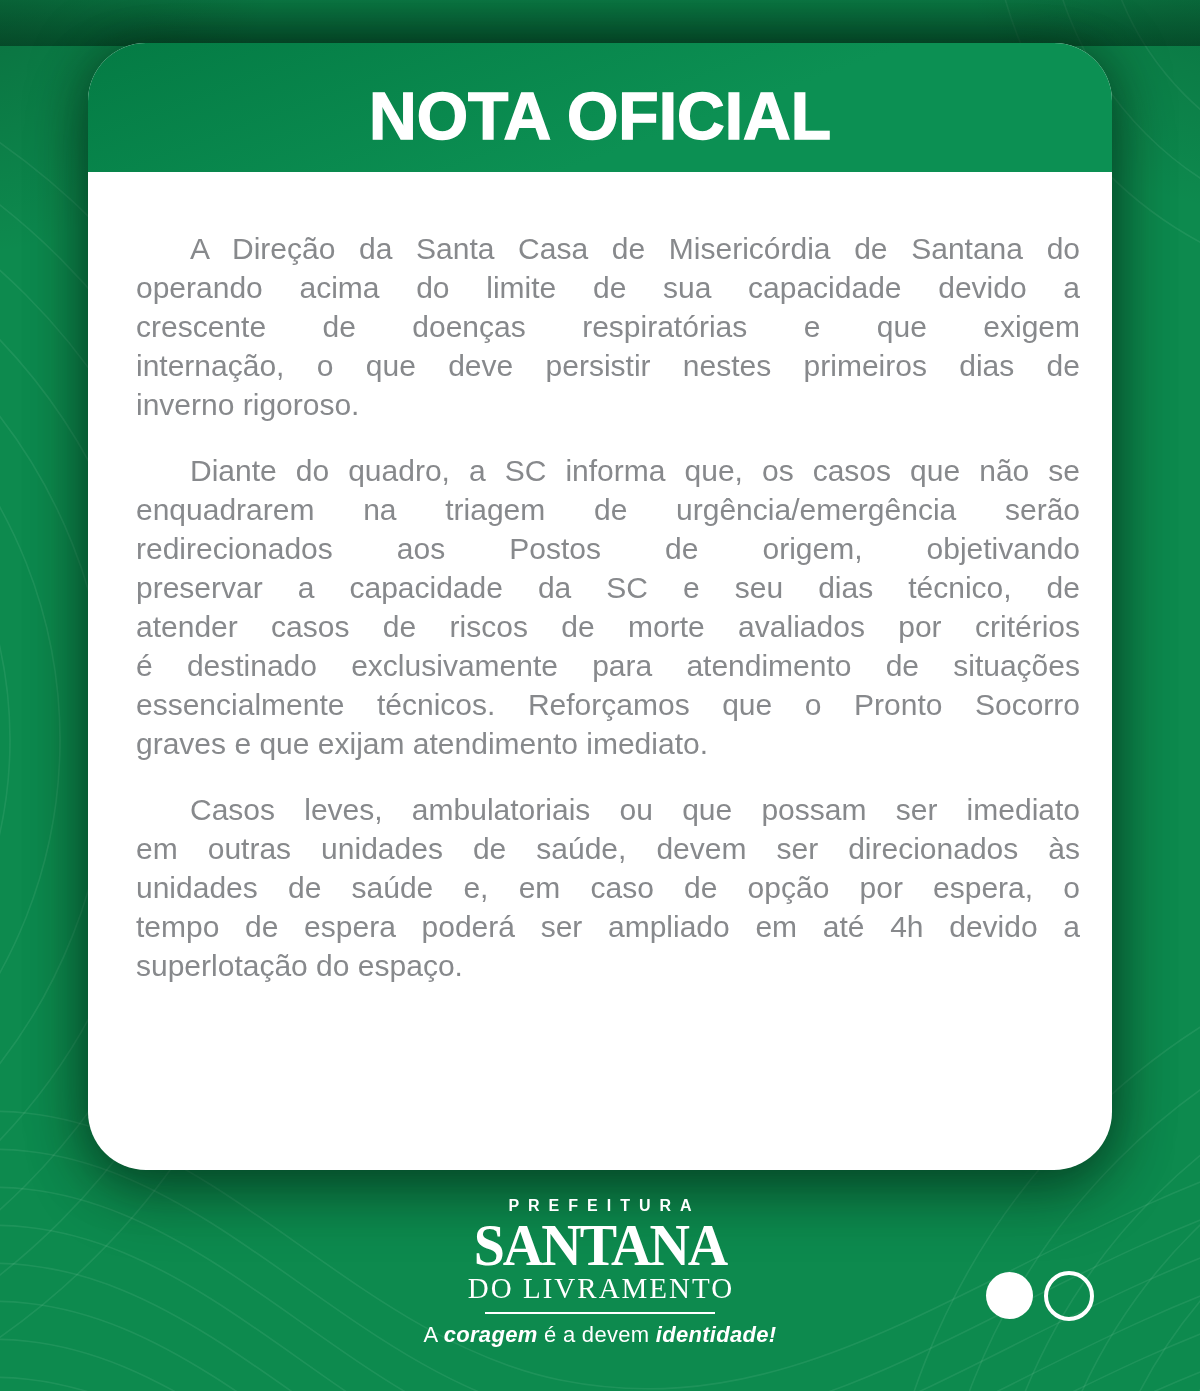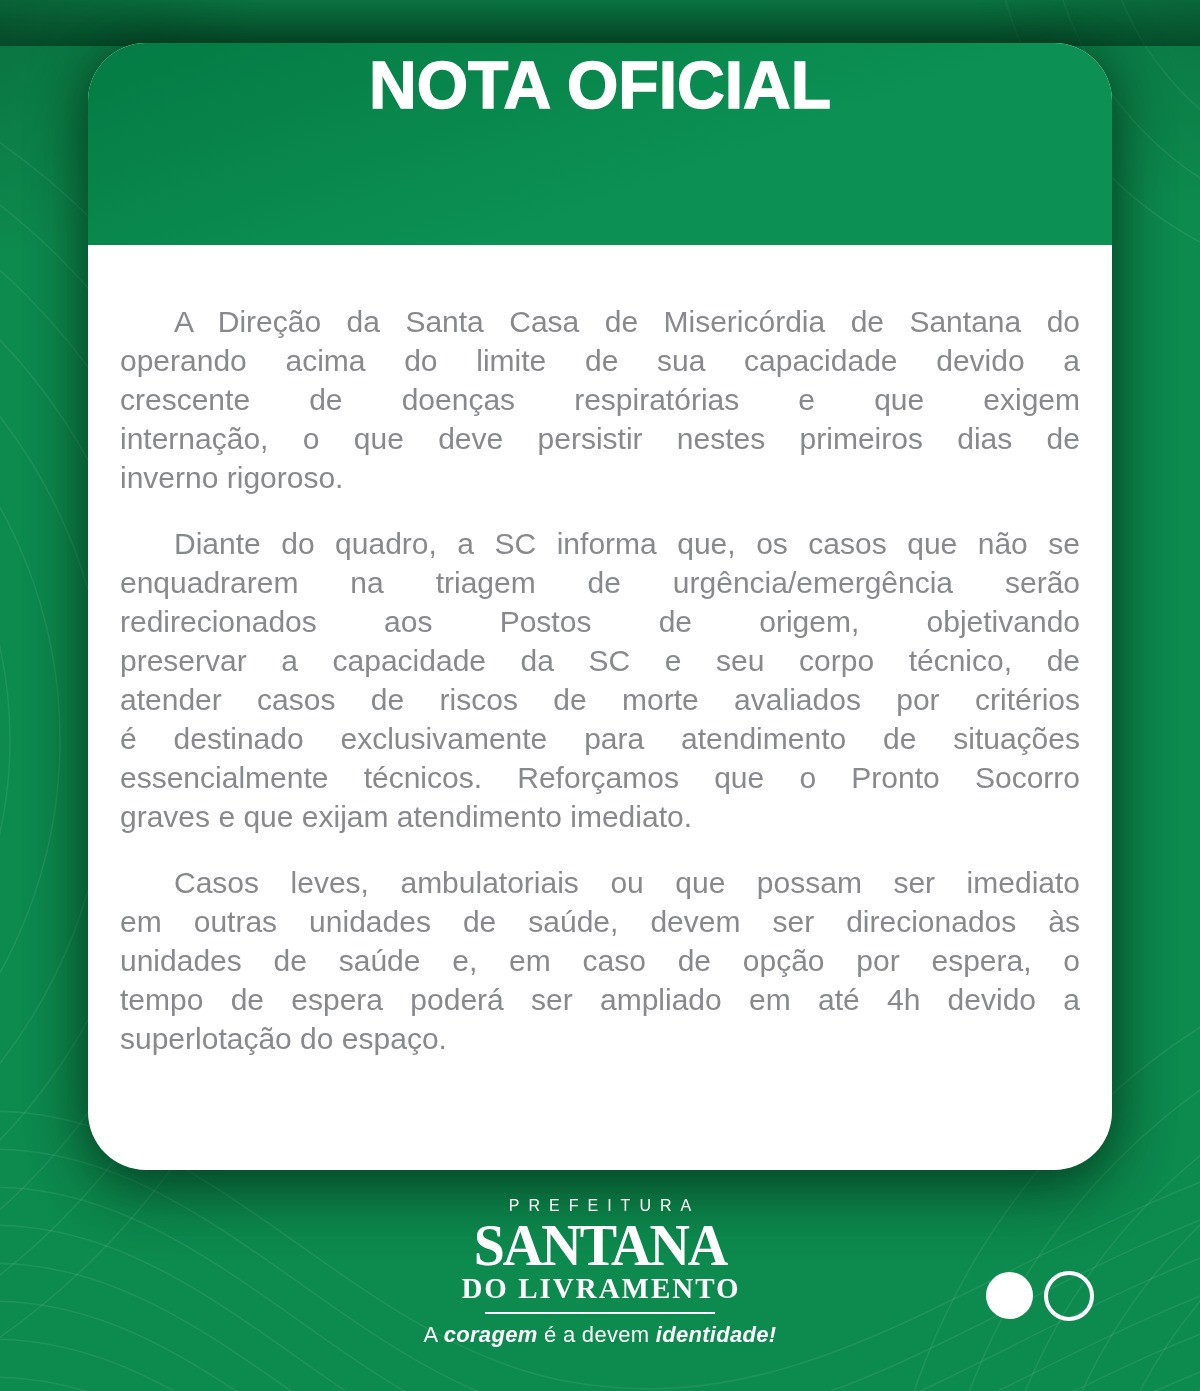--- a/index.html
+++ b/index.html
@@ -37,64 +37,64 @@
 
   
   .card{
     position:absolute;left:88px;top:43px;width:1024px;height:1127px;z-index:2;
     background:var(--card-white);
     border-radius:58px;
     overflow:hidden;
     box-shadow:0 0 55px rgba(0,26,13,0.50), 0 26px 60px rgba(0,26,13,0.38);
   }
   .card-header{
-    height:202px;
+    height:129px;
     background:linear-gradient(160deg, var(--header-green-dark) 0%, var(--header-green) 60%);
-    display:flex;align-items:flex-start;justify-content:center;
-    padding-top:4px;
+    display:flex;align-items:center;justify-content:center;
+    padding-top:16px;
   }
   .note-title{
     color:var(--accent-white);
     font-size:66px;
     font-weight:bold;
     letter-spacing:0px;
     -webkit-text-stroke:1.4px var(--accent-white);
   }
   .card-body{
-    padding:57px 32px 0 32px;
+    padding:57px 32px 0 48px;
     color:var(--body-text);
     font-size:30px;
     line-height:39px;
   }
   .para{margin-bottom:27px;}
   .para .tline{
     text-align:justify;
     text-align-last:justify;
     white-space:nowrap;
   }
   .para .tline.tlast{text-align-last:left;}
   .para .tline:first-child{text-indent:54px;}
 
   
   .footer{
     position:absolute;left:0;right:0;top:1197px;z-index:2;
     text-align:center;color:var(--accent-white);
   }
   .brand-prefeitura{
-    font-size:16px;letter-spacing:9px;text-indent:9px;font-weight:normal;
+    font-size:16px;letter-spacing:9px;text-indent:9px;font-weight:bold;
   }
   .brand-santana{
     font-family:"Liberation Serif", serif;
     font-size:56px;font-weight:bold;line-height:1.0;
     letter-spacing:-2px;margin-top:2px;
     transform:scaleY(1.04);
   }
   .brand-livramento{
     font-family:"Liberation Serif", serif;
-    font-size:29px;font-weight:bold;letter-spacing:2px;text-indent:2px;
+    font-size:29px;font-weight:normal;letter-spacing:2px;text-indent:2px;
     margin-top:1px;line-height:1.0;
   }
   .brand-divider{
     width:230px;height:2px;background:var(--accent-white);
     margin:9px auto 8px auto;
   }
   .brand-tagline{font-size:22px;letter-spacing:0.3px;}
   .brand-tagline .b{font-weight:bold;font-style:italic;}
 
   
@@ -161,21 +161,21 @@
           <div class="tline">A Direção da Santa Casa de Misericórdia de Santana do</div>
           <div class="tline">operando acima do limite de sua capacidade devido a</div>
           <div class="tline">crescente de doenças respiratórias e que exigem</div>
           <div class="tline">internação, o que deve persistir nestes primeiros dias de</div>
           <div class="tline tlast">inverno rigoroso.</div>
         </div>
       <div class="para">
           <div class="tline">Diante do quadro, a SC informa que, os casos que não se</div>
           <div class="tline">enquadrarem na triagem de urgência/emergência serão</div>
           <div class="tline">redirecionados aos Postos de origem, objetivando</div>
-          <div class="tline">preservar a capacidade da SC e seu corpo técnico, de</div>
+          <div class="tline">preservar a capacidade da SC e seu dias técnico, de</div>
           <div class="tline">atender casos de riscos de morte avaliados por critérios</div>
           <div class="tline">é destinado exclusivamente para atendimento de situações</div>
           <div class="tline">essencialmente técnicos. Reforçamos que o Pronto Socorro</div>
           <div class="tline tlast">graves e que exijam atendimento imediato.</div>
         </div>
       <div class="para">
           <div class="tline">Casos leves, ambulatoriais ou que possam ser imediato</div>
           <div class="tline">em outras unidades de saúde, devem ser direcionados às</div>
           <div class="tline">unidades de saúde e, em caso de opção por espera, o</div>
           <div class="tline">tempo de espera poderá ser ampliado em até 4h devido a</div>

